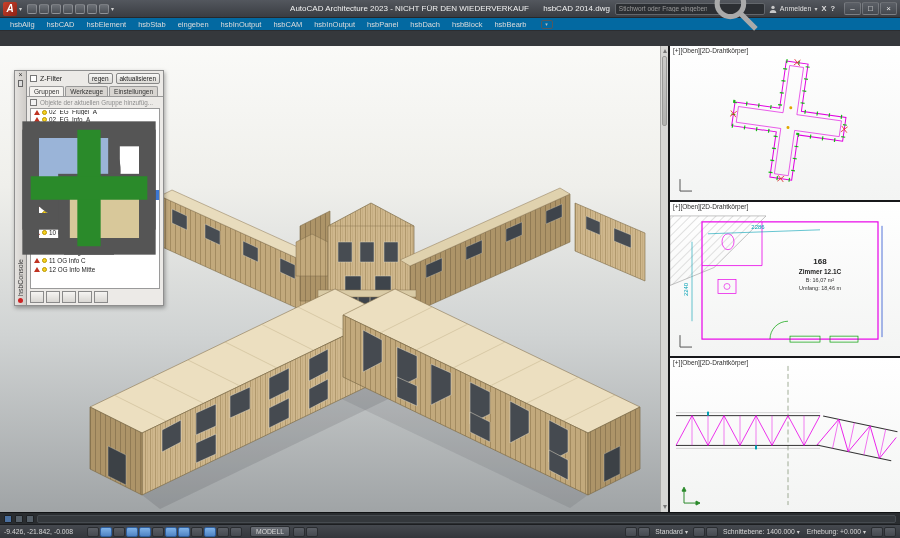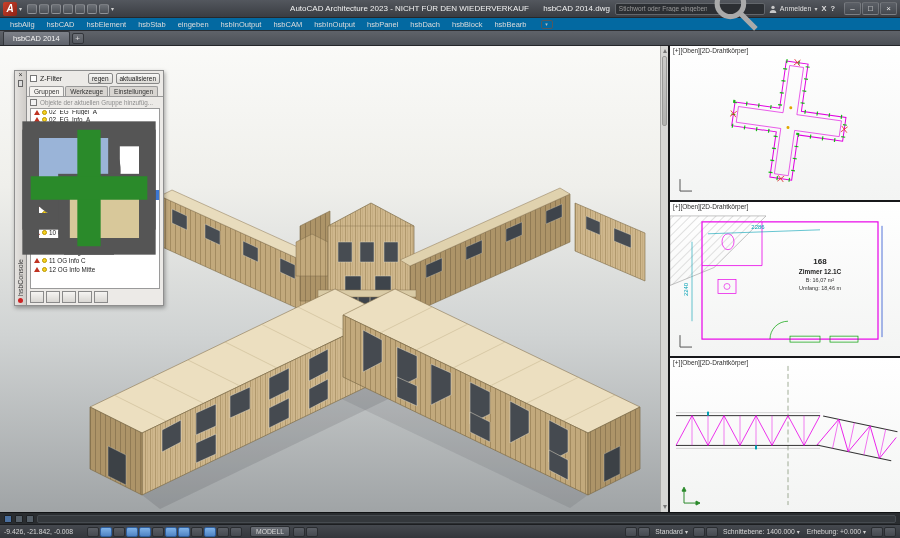--- a/index.html
+++ b/index.html
@@ -170,24 +170,20 @@
     <span class="mtab">hsbInOutput</span>
     <span class="mtab">hsbCAM</span>
     <span class="mtab">hsbInOutput</span>
     <span class="mtab">hsbPanel</span>
     <span class="mtab">hsbDach</span>
     <span class="mtab">hsbBlock</span>
     <span class="mtab">hsbBearb</span>
     <span id="ribmin">▾</span>
   </div>
 
-  <div id="filetabs">
-    <div class="ftab">hsbCAD 2014</div>
-    <div class="newtab">+</div>
-  </div>
 
   <div id="workarea">
 
     <div id="mainvp">
       <svg viewBox="0 0 668 466" preserveAspectRatio="none">
         <defs>
           <pattern id="studsL" width="5" height="10" patternUnits="userSpaceOnUse">
             <rect width="5" height="10" fill="#cfb78c"></rect>
             <line x1="0.4" y1="0" x2="0.4" y2="10" stroke="#9f8759" stroke-width="0.7"></line>
             <line x1="2.6" y1="0" x2="2.6" y2="10" stroke="#b59c6e" stroke-width="0.4"></line>

